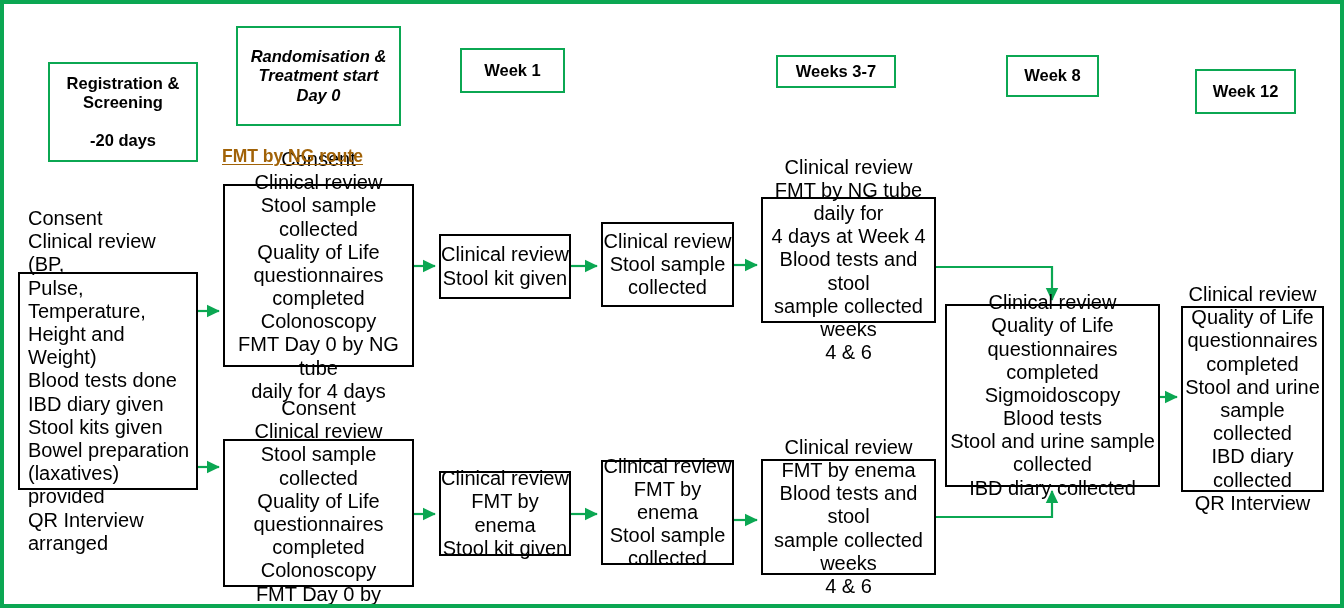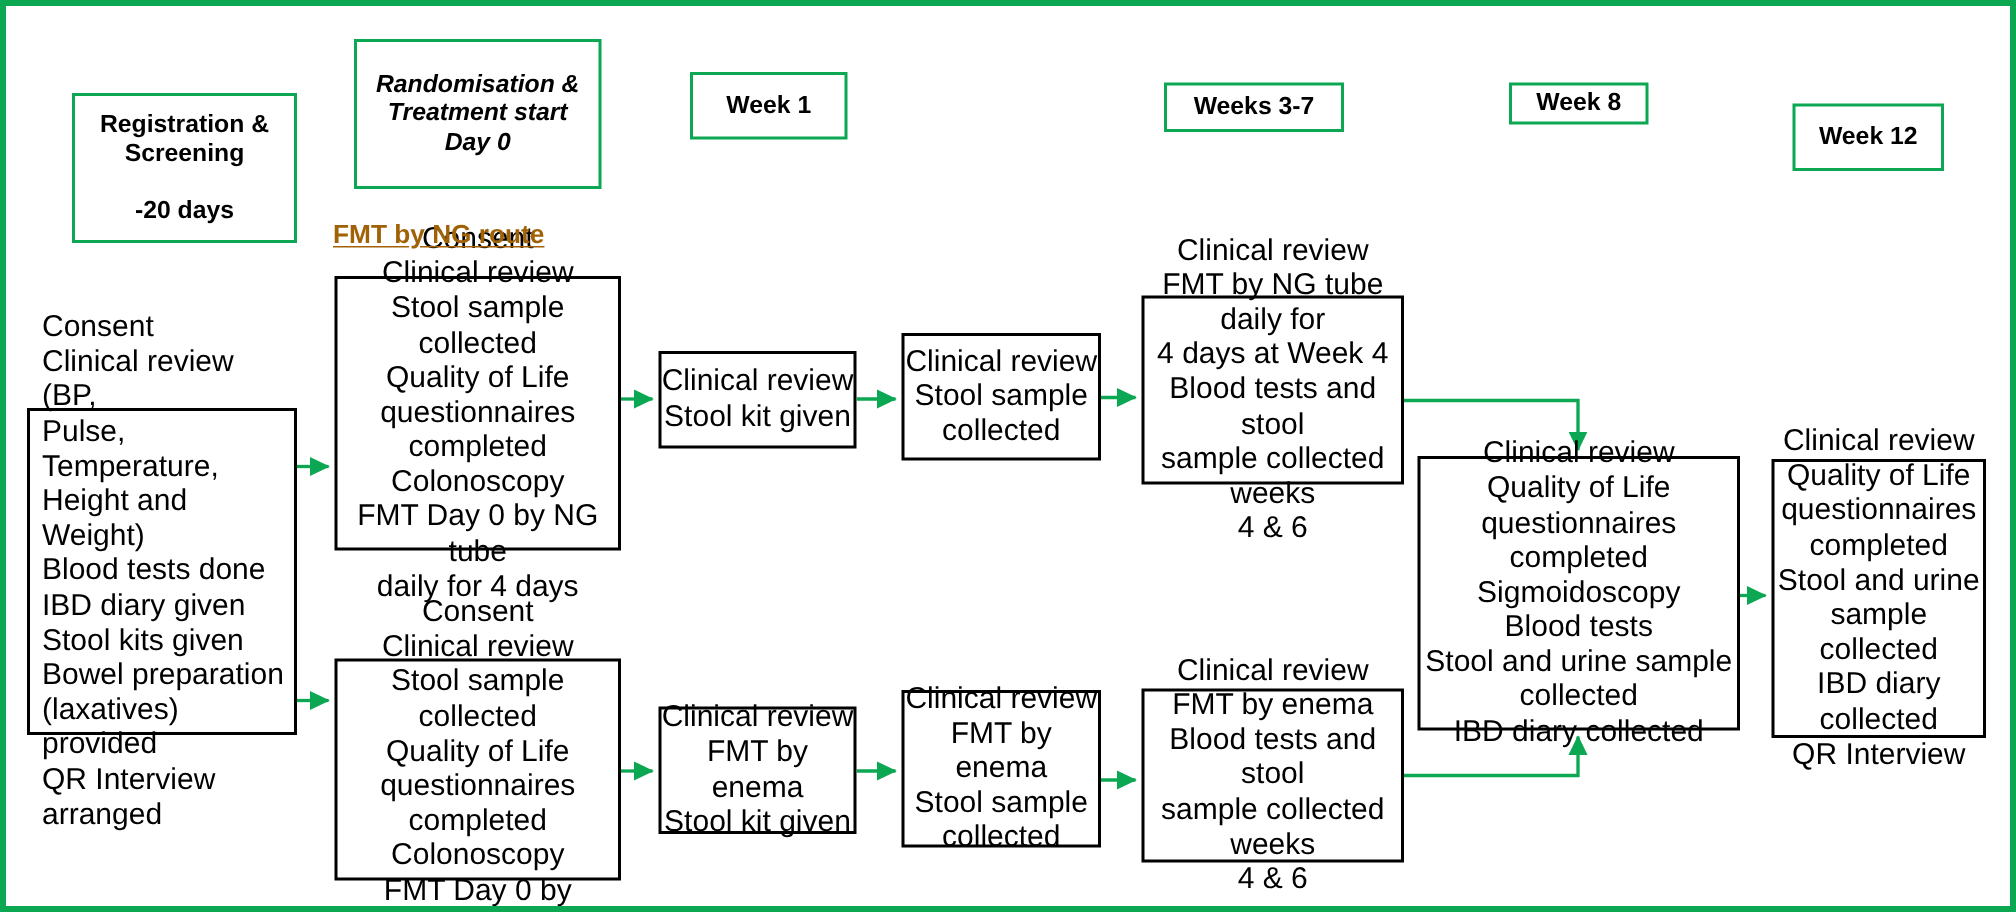--- a/index.html
+++ b/index.html
@@ -84,21 +84,21 @@
 
   <div class="box timeline-box" style="left:456px; top:44px; width:105px; height:45px;">
     <span style="white-space:pre-line">Week 1</span>
   </div>
 
 
   <div class="box timeline-box" style="left:772px; top:51px; width:120px; height:33px;">
     <span style="white-space:pre-line">Weeks 3-7</span>
   </div>
 
-  <div class="box timeline-box" style="left:1002px; top:51px; width:93px; height:28px;">
+  <div class="box timeline-box" style="left:1002px; top:51px; width:93px; height:42px;">
     <span style="white-space:pre-line">Week 8</span>
   </div>
 
   <div class="box timeline-box" style="left:1191px; top:51px; width:101px; height:45px;margin-top:14px;">
     <span style="white-space:pre-line">Week 12</span>
   </div>
 
   <div class="route-label" style="left:218px; top:142px;">
     <span>FMT by NG route</span>
   </div>

